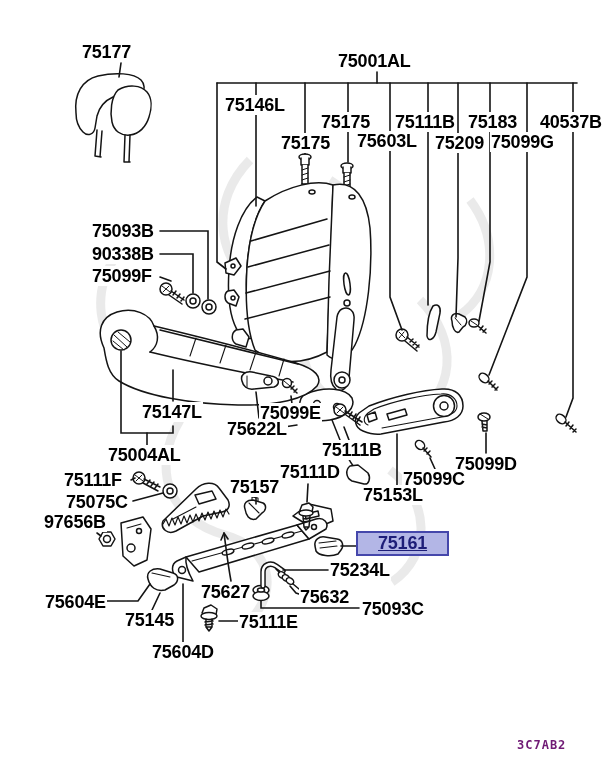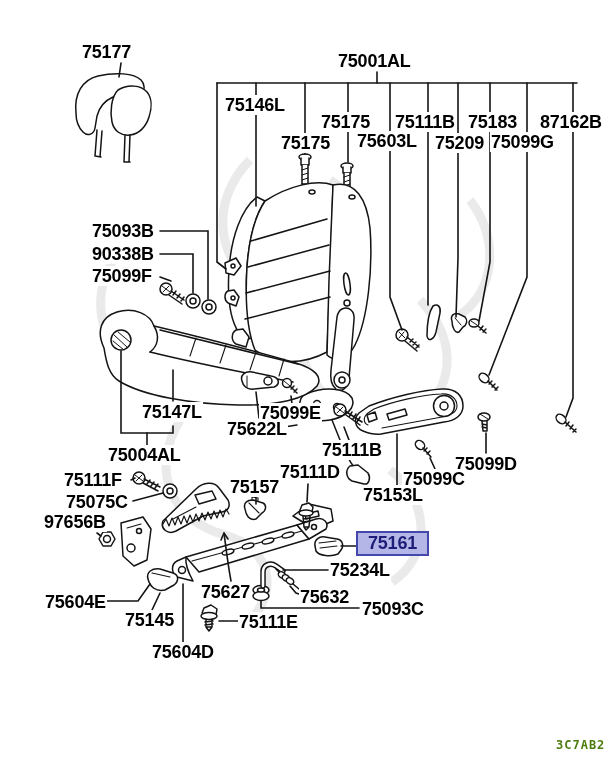--- a/index.html
+++ b/index.html
@@ -11,25 +11,25 @@
   .lbl{
     position:absolute;z-index:2;
     font:bold 18px/20px "Liberation Sans",sans-serif;
     color:#000;background:#fff;padding:0 1px;white-space:nowrap;letter-spacing:-0.2px;
     cursor:pointer;
   }
   .lbl.sel{
     background:var(--hl-bg,#b3b6e6);
     border:2px solid var(--hl-bd,#4547ab);
     color:var(--hl-tx,#1e1e78);
-    padding:0 10px;line-height:21px;
+    padding:0 20px;line-height:21px;text-decoration:underline;
   }
   .code{
-    position:absolute;z-index:2;left:556px;top:738px;
-    font:bold 12px "DejaVu Sans Mono",monospace;letter-spacing:1px;color:#4d7c0f;
+    position:absolute;z-index:2;left:517px;top:738px;
+    font:bold 12px "DejaVu Sans Mono",monospace;letter-spacing:1px;color:#701a75;
   }
 </style>
 </head>
 <body>
 
 <div class="stage">
 
 <svg width="609" height="768" viewBox="0 0 609 768">
 
   <g stroke="#888" stroke-opacity="0.18" fill="none" stroke-width="9">
@@ -260,21 +260,21 @@
     <path d="M224,533 L221,540 M224,533 L228,539"></path>
   </g>
 </svg>
 
 <div class="lbl" style="left:81px;top:42px">75177</div>
 <div class="lbl" style="left:337px;top:51px">75001AL</div>
 <div class="lbl" style="left:224px;top:95px">75146L</div>
 <div class="lbl" style="left:320px;top:112px">75175</div>
 <div class="lbl" style="left:394px;top:112px">75111B</div>
 <div class="lbl" style="left:467px;top:112px">75183</div>
-<div class="lbl" style="left:539px;top:112px">87162B</div>
+<div class="lbl" style="left:539px;top:112px">40537B</div>
 <div class="lbl" style="left:280px;top:133px">75175</div>
 <div class="lbl" style="left:356px;top:131px">75603L</div>
 <div class="lbl" style="left:434px;top:133px">75209</div>
 <div class="lbl" style="left:490px;top:132px">75099G</div>
 <div class="lbl" style="left:91px;top:221px">75093B</div>
 <div class="lbl" style="left:91px;top:244px">90338B</div>
 <div class="lbl" style="left:91px;top:266px">75099F</div>
 <div class="lbl" style="left:141px;top:402px">75147L</div>
 <div class="lbl" style="left:107px;top:445px">75004AL</div>
 <div class="lbl" style="left:259px;top:403px">75099E</div>

